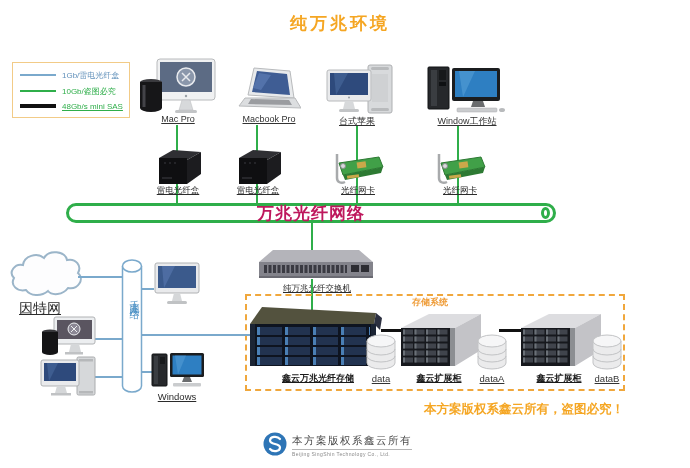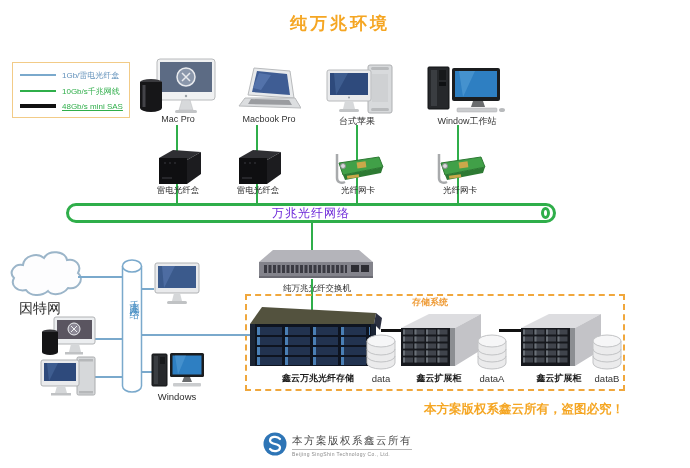--- a/index.html
+++ b/index.html
@@ -10,33 +10,33 @@
          font-size:17px;font-weight:bold;color:#f5a623;letter-spacing:3px;}
   
   .legend{position:absolute;left:12px;top:62px;width:118px;height:56px;box-sizing:border-box;
           border:1px solid #f2cb87;background:#fff;display:flex;flex-direction:column;
           justify-content:space-around;padding:4px 7px;}
   .legend-row{display:flex;align-items:center;}
   .legend-line{width:36px;flex:0 0 36px;}
   .legend-label{margin-left:6px;font-size:8px;white-space:nowrap;}
   
   .lbl{position:absolute;transform:translateX(-50%);white-space:nowrap;text-align:left;
-       font-size:8.5px;color:#2b2b2b;}
+       font-size:8.5px;color:#2b2b2b;text-decoration:underline;}
   .lbl-dev{font-size:9px;color:#333;}
   .lbl-bold{font-size:9px;font-weight:bold;color:#1a1a1a;}
   .lbl-data{font-size:9.5px;color:#333;}
   
   .vgreen{position:absolute;width:2px;background:#2fae4a;}
   .hblue{position:absolute;height:2px;background:#7aa9cc;}
   .sas{position:absolute;height:3px;background:#111;}
   
   .backbone{position:absolute;left:66px;top:203px;width:490px;height:20px;box-sizing:border-box;
             border:3px solid #2fae4a;border-radius:12px;background:#fff;
             display:flex;align-items:center;justify-content:center;}
-  .backbone-text{font-size:12px;font-weight:normal;color:#6d28d9;letter-spacing:1px;}
+  .backbone-text{font-size:17px;font-weight:bold;color:#be185d;letter-spacing:1px;}
   .backbone-cap{position:absolute;right:3px;top:1px;width:9px;height:12px;box-sizing:border-box;
                 border:3px solid #2fae4a;border-radius:50%;background:#fff;}
   
   .storage-box{position:absolute;left:245px;top:294px;width:380px;height:97px;box-sizing:border-box;
                border:2px dashed #f0a73c;background:transparent;}
   .storage-title{position:absolute;left:430px;top:296px;transform:translateX(-50%);
                  font-size:9px;font-weight:bold;color:#ef9d3a;background:#fff;padding:0 3px;}
   
   .pipe-text{position:absolute;left:123px;top:292px;width:18px;writing-mode:vertical-rl;
              text-orientation:upright;font-size:10px;color:#4a90c4;letter-spacing:3px;text-align:center;}
@@ -55,21 +55,21 @@
 
   <div class="title">纯万兆环境</div>
 
   <div class="legend">
     <div class="legend-row">
       <div class="legend-line" style="height:2px;background:#7aa9cc;"></div>
       <div class="legend-label" style="color:#6090ba;">1Gb/雷电光纤盒</div>
     </div>
     <div class="legend-row">
       <div class="legend-line" style="height:2px;background:#2fae4a;"></div>
-      <div class="legend-label" style="color:#2fae4a;">10Gb/s千兆网线</div>
+      <div class="legend-label" style="color:#2fae4a;">10Gb/盗图必究</div>
     </div>
     <div class="legend-row">
       <div class="legend-line" style="height:4px;background:#111;"></div>
       <div class="legend-label" style="color:#2fae4a;text-decoration:underline;">48Gb/s mini SAS</div>
     </div>
   </div>
 
   <div class="vgreen" style="left:176px;top:125px;height:79px;"></div>
   <div class="vgreen" style="left:256px;top:125px;height:79px;"></div>
   <div class="vgreen" style="left:356px;top:125px;height:79px;"></div>

